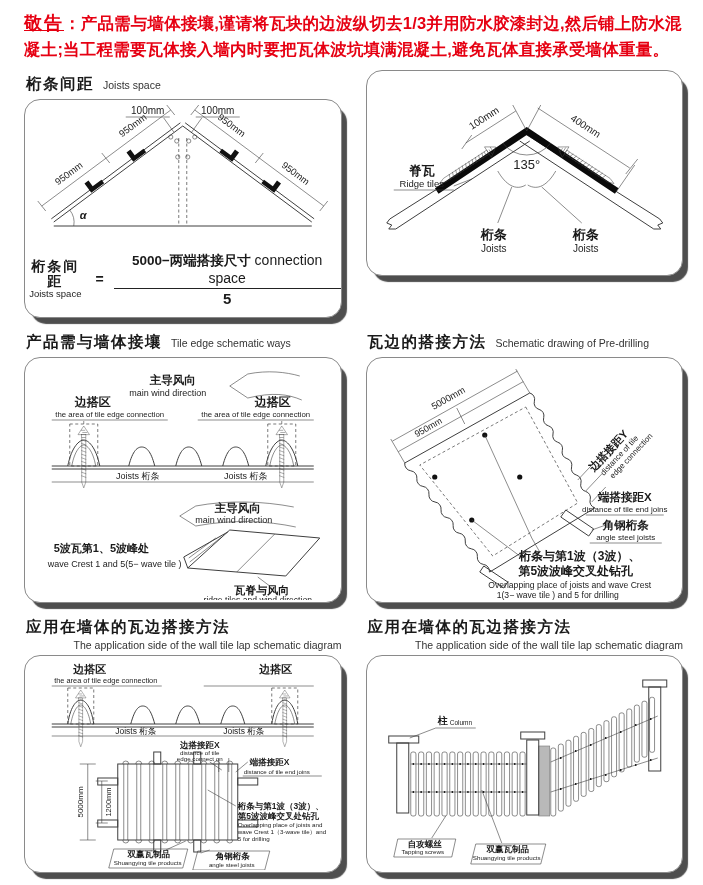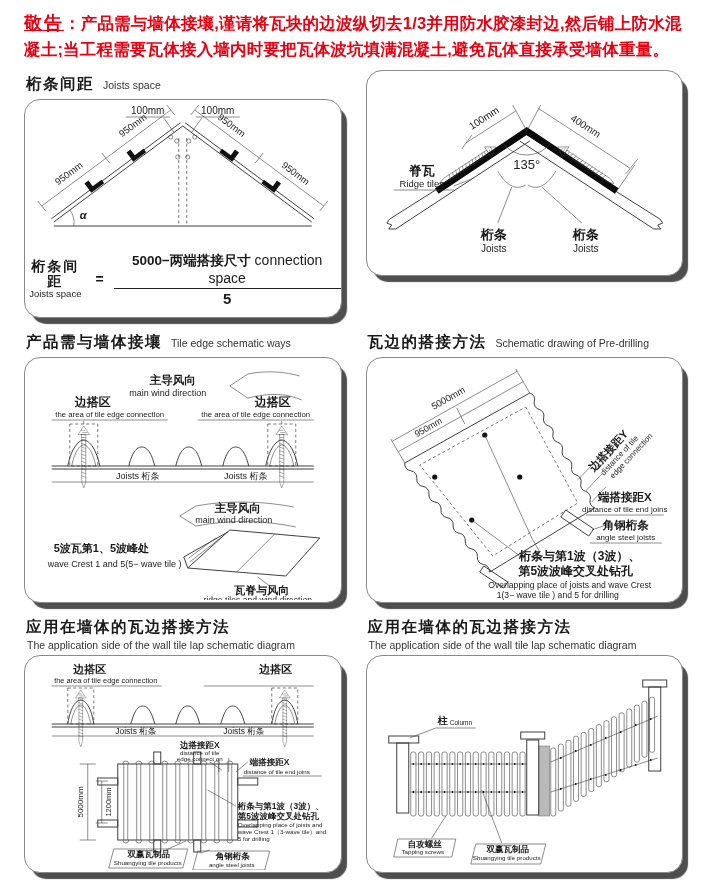--- a/index.html
+++ b/index.html
@@ -7,21 +7,21 @@
   .sheet{padding:10px 20px 0 24px;}
   .warning{color:#e60012;font-weight:bold;font-size:16.5px;line-height:1.5;letter-spacing:.2px;}
   .warning .big{font-size:18px;letter-spacing:2px;text-decoration:underline;}
   .grid{display:grid;grid-template-columns:1fr 1fr;column-gap:24px;margin-top:8px;}
   .panel{margin-bottom:10px;}
   .ptitle{display:flex;align-items:baseline;gap:9px;margin:4px 0 4px 2px;min-height:21px;}
   .ptitle .zh{font-size:15.5px;font-weight:bold;color:#1a1a1a;letter-spacing:1.5px;white-space:nowrap;}
   .ptitle .en{font-size:10.5px;color:#333;white-space:nowrap;}
   .ptitle.stacked{display:block;}
   .ptitle.stacked .zh{display:block;margin-bottom:1px;}
-  .ptitle.stacked .en{display:block;margin-left:1px;}
+  .ptitle.stacked .en{display:block;margin-left:1px;text-align:right;}
   .box{border:1.3px solid #8a8a8a;border-radius:16px;background:#fff;
        box-shadow:6px 7px 1px -1px #4e4e4e;padding:2px 0;}
   .box svg{display:block;}
   
   .formula{display:flex;justify-content:center;align-items:center;gap:10px;margin:2px 0 8px;}
   .f-lhs{text-align:center;line-height:1.1;}
   .f-lhs .zh{font-size:14px;font-weight:bold;letter-spacing:2px;color:#1a1a1a;}
   .f-lhs .en{font-size:9.5px;color:#222;}
   .f-eq{font-size:14px;font-weight:bold;color:#1a1a1a;}
   .f-frac{text-align:center;}

